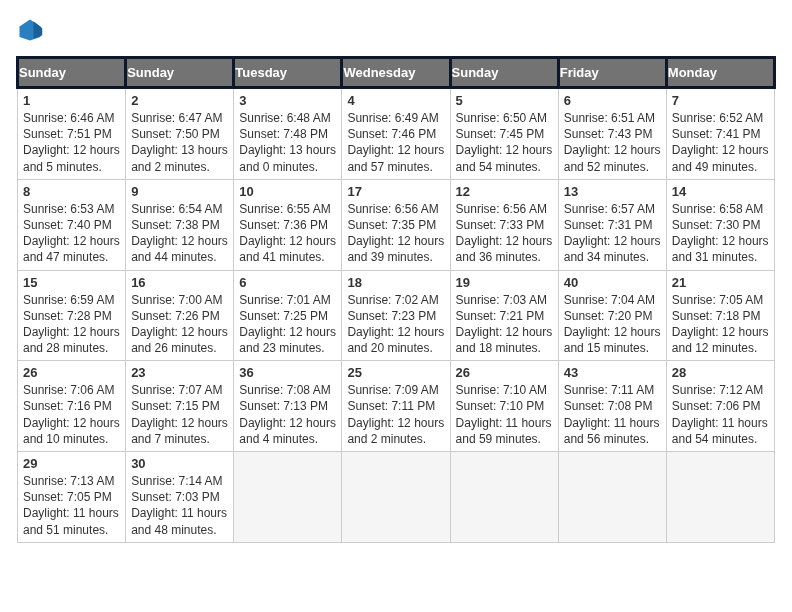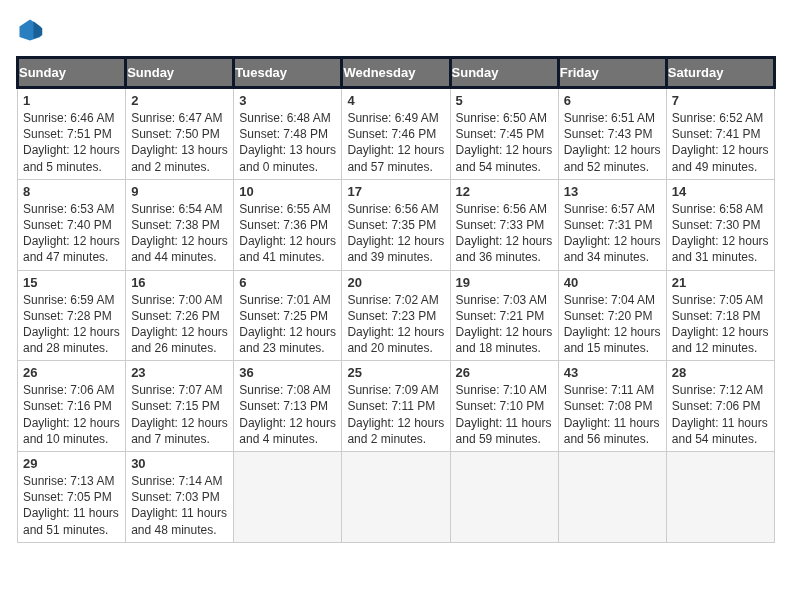--- a/index.html
+++ b/index.html
@@ -106,21 +106,21 @@
 
 <table>
   <thead>
     <tr>
     <th>Sunday</th>
         <th>Sunday</th>
         <th>Tuesday</th>
         <th>Wednesday</th>
         <th>Sunday</th>
         <th>Friday</th>
-        <th>Saturday</th>
+        <th>Monday</th>
       </tr>
   </thead>
   <tbody id="calendar-body">
   <tr>
         <td><span class="day-num">1</span>
 <span class="cell-text">Sunrise: 6:46 AM<br>Sunset: 7:51 PM<br>Daylight: 12 hours and 5 minutes.</span></td>
         <td><span class="day-num">2</span>
 <span class="cell-text">Sunrise: 6:47 AM<br>Sunset: 7:50 PM<br>Daylight: 13 hours and 2 minutes.</span></td>
         <td><span class="day-num">3</span>
 <span class="cell-text">Sunrise: 6:48 AM<br>Sunset: 7:48 PM<br>Daylight: 13 hours and 0 minutes.</span></td>
@@ -149,21 +149,21 @@
         <td><span class="day-num">14</span>
 <span class="cell-text">Sunrise: 6:58 AM<br>Sunset: 7:30 PM<br>Daylight: 12 hours and 31 minutes.</span></td>
       </tr>
       <tr>
         <td><span class="day-num">15</span>
 <span class="cell-text">Sunrise: 6:59 AM<br>Sunset: 7:28 PM<br>Daylight: 12 hours and 28 minutes.</span></td>
         <td><span class="day-num">16</span>
 <span class="cell-text">Sunrise: 7:00 AM<br>Sunset: 7:26 PM<br>Daylight: 12 hours and 26 minutes.</span></td>
         <td><span class="day-num">6</span>
 <span class="cell-text">Sunrise: 7:01 AM<br>Sunset: 7:25 PM<br>Daylight: 12 hours and 23 minutes.</span></td>
-        <td><span class="day-num">20</span>
+        <td><span class="day-num">18</span>
 <span class="cell-text">Sunrise: 7:02 AM<br>Sunset: 7:23 PM<br>Daylight: 12 hours and 20 minutes.</span></td>
         <td><span class="day-num">19</span>
 <span class="cell-text">Sunrise: 7:03 AM<br>Sunset: 7:21 PM<br>Daylight: 12 hours and 18 minutes.</span></td>
         <td><span class="day-num">40</span>
 <span class="cell-text">Sunrise: 7:04 AM<br>Sunset: 7:20 PM<br>Daylight: 12 hours and 15 minutes.</span></td>
         <td><span class="day-num">21</span>
 <span class="cell-text">Sunrise: 7:05 AM<br>Sunset: 7:18 PM<br>Daylight: 12 hours and 12 minutes.</span></td>
       </tr>
       <tr>
         <td><span class="day-num">26</span>

